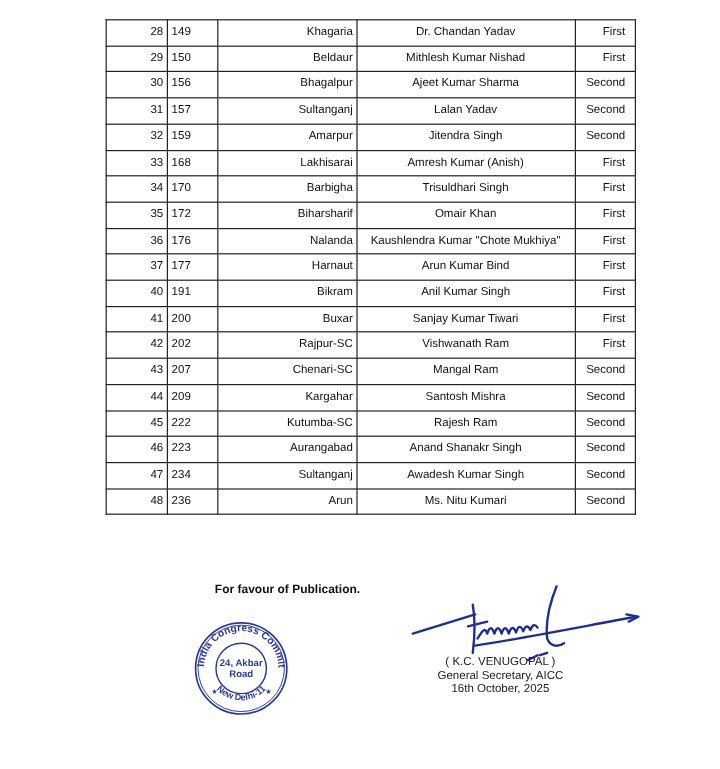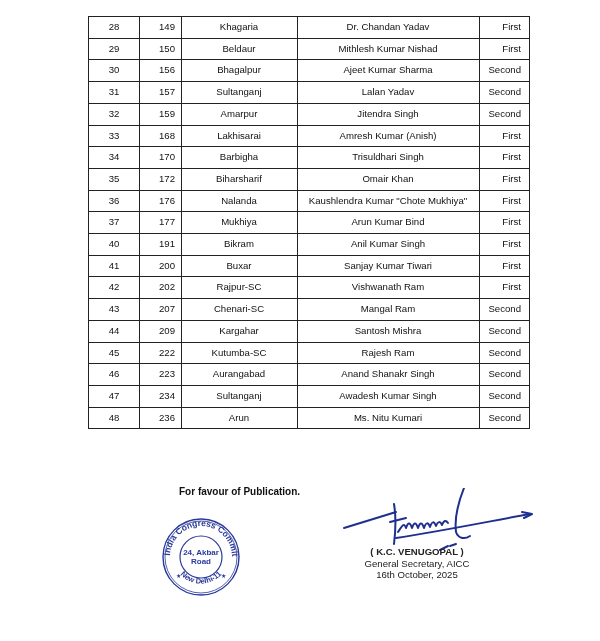--- a/index.html
+++ b/index.html
@@ -26,23 +26,23 @@
       border: 1.6px solid #222;
     }
     .doc-table td {
       border: 1px solid #222;
       height: 20.7px;
       padding: 0 3px;
       line-height: 20.7px;
       white-space: nowrap;
       overflow: hidden;
     }
-    .doc-table td.c-sl { text-align: center; width: 44px; }
-    .doc-table td.c-no { text-align: right; width: 32px; padding-right: 6px; }
-    .doc-table td.c-con { text-align: center; width: 110px; padding-left: 2px; }
+    .doc-table td.c-sl { text-align: right; width: 44px; }
+    .doc-table td.c-no { width: 32px; padding-right: 6px; }
+    .doc-table td.c-con { text-align: right; width: 110px; padding-left: 2px; }
     .doc-table td.c-name { text-align: center; width: 176px; padding-left: 2px; }
     .doc-table td.c-phase { text-align: right; padding-right: 8px; margin-top: 40px; }
     .publication {
       position: absolute;
       left: 179px;
       top: 486px;
       font-size: 10px;
       font-weight: bold;
     }
     .stamp {
@@ -62,21 +62,21 @@
     .sign-block {
       position: absolute;
       left: 352px;
       top: 546px;
       width: 130px;
       text-align: center;
       font-size: 9.6px;
       line-height: 11.5px;
       color: #222;
     }
-    .sign-block .sig-name { font-weight: bold; }
+    .sign-block .sig-name { font-weight: normal; }
   </style>
 </head>
 <body>
 
 <table class="doc-table">
   <tbody id="table-body">
       <tr>
         <td class="c-sl">28</td>
         <td class="c-no">149</td>
         <td class="c-con">Khagaria</td>
@@ -135,21 +135,21 @@
       <tr>
         <td class="c-sl">36</td>
         <td class="c-no">176</td>
         <td class="c-con">Nalanda</td>
         <td class="c-name">Kaushlendra Kumar "Chote Mukhiya"</td>
         <td class="c-phase">First</td>
       </tr>
       <tr>
         <td class="c-sl">37</td>
         <td class="c-no">177</td>
-        <td class="c-con">Mukhiya</td>
+        <td class="c-con">Harnaut</td>
         <td class="c-name">Arun Kumar Bind</td>
         <td class="c-phase">First</td>
       </tr>
       <tr>
         <td class="c-sl">40</td>
         <td class="c-no">191</td>
         <td class="c-con">Bikram</td>
         <td class="c-name">Anil Kumar Singh</td>
         <td class="c-phase">First</td>
       </tr>

